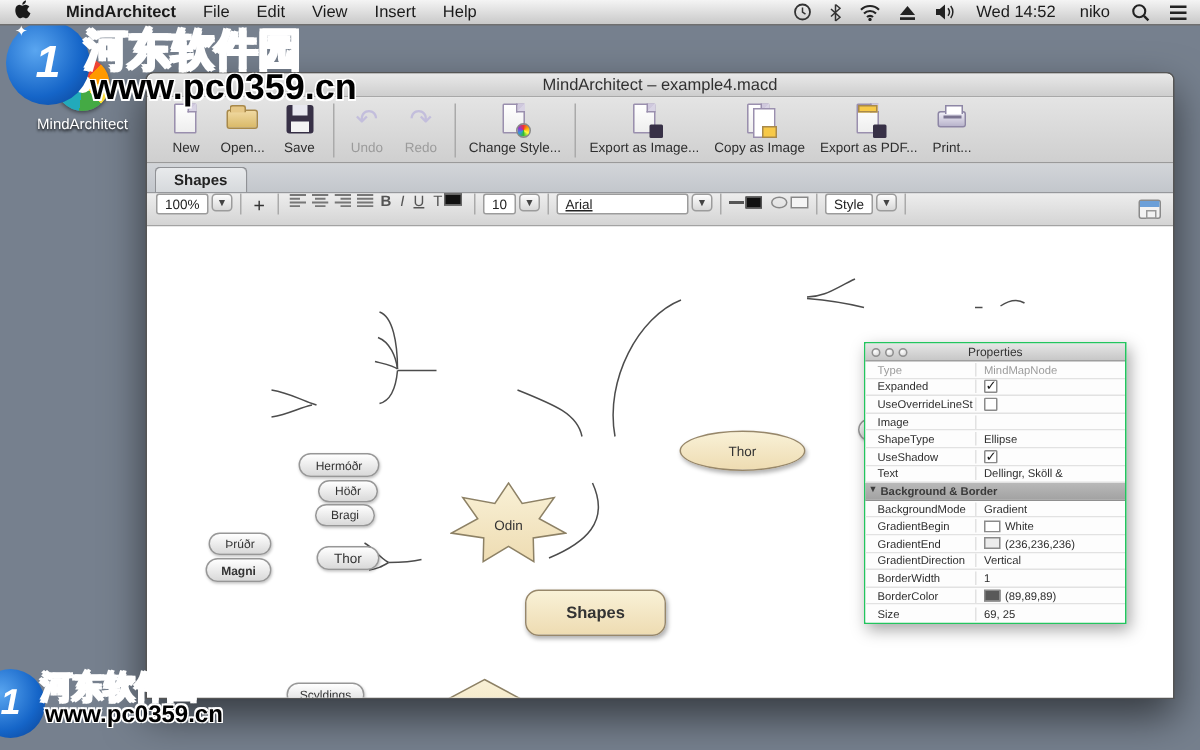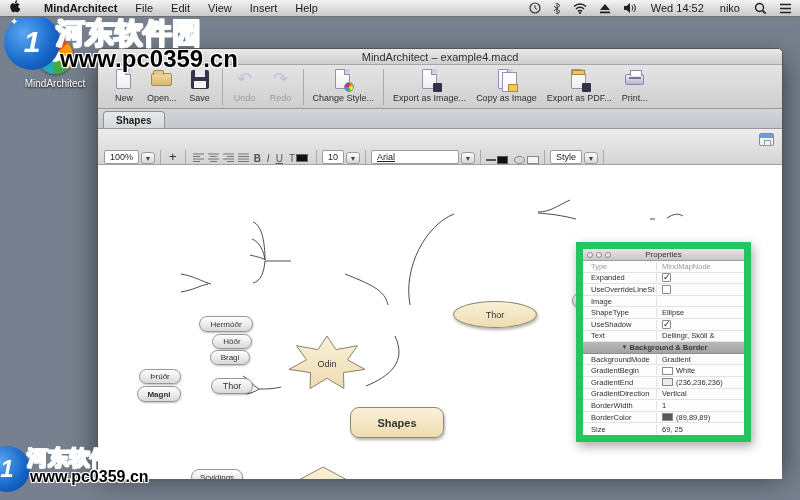--- a/index.html
+++ b/index.html
@@ -89,22 +89,22 @@
   .printericon:after { content:""; position:absolute; left:3px; top:2px; width:12px; height:2px; background:#7a7490; }
 
   
   .tabbar { height:20px; background:linear-gradient(#d2d5d9,#c3c7cc); border-bottom:1px solid #96989c;
     display:flex; align-items:flex-end; padding-left:5px; }
   .tab { height:17px; padding:0 12px; background:linear-gradient(#e8eaec,#d6d9dc);
     border:1px solid #909296; border-bottom:none; border-radius:4px 4px 0 0;
     font-size:10px; font-weight:bold; color:#222; display:flex; align-items:center; }
 
   
-  .formatbar { height:36px; background:linear-gradient(#ededed,#d4d4d4); border-bottom:1px solid #a3a3a3;
-    display:flex; align-items:flex-end; padding:0 6px; font-size:9px; color:#333; position:relative; }
+  .formatbar { height:22px; background:linear-gradient(#ededed,#d4d4d4); border-bottom:1px solid #a3a3a3;
+    display:flex; align-items:flex-start; padding:0 6px; font-size:9px; color:#333; position:relative; }
   .combo { background:#fff; border:1px solid #9c9c9c; border-radius:2px; padding:1px 5px;
     font-size:9px; color:#222; display:inline-block; }
   .ddbtn { width:14px; height:12px; margin-left:2px; border:1px solid #9c9c9c; border-radius:3px;
     background:linear-gradient(#fdfdfd,#d8d8d8); font-size:7px; color:#444; text-align:center; line-height:11px; display:inline-block; }
   .fsep { width:1px; height:14px; background:#aaa; margin:0 5px; }
   .fbtn { padding:0 3px; color:#555; font-size:10px; }
   .alignicon { display:inline-block; margin:0 2px; }
   .tcolor { display:inline-block; width:12px; height:8px; background:#111; border:1px solid #666; margin-left:1px; }
   .lineswatch { display:inline-block; width:10px; height:2px; background:#555; vertical-align:middle; }
   .blackswatch { display:inline-block; width:11px; height:8px; background:#111; border:1px solid #555; vertical-align:middle; margin-left:1px; }
@@ -127,34 +127,34 @@
     box-shadow:1px 2px 3px rgba(0,0,0,.3); }
   .ellipse { border-radius:50%; }
   .sel-ellipse { background:linear-gradient(#ffffff,#d6d6d6); border:2px solid #4a4a4a;
     border-radius:50%; font-size:7px; line-height:1.15; box-shadow:1px 2px 3px rgba(0,0,0,.3); }
   .smallbtn { position:absolute; display:flex; align-items:center; justify-content:center;
     background:linear-gradient(#fafafa,#cfcfcf); border:1px solid #8b8b8b; color:#444;
     font-size:9px; line-height:1; }
 
   
   .props { position:absolute; left:478px; top:179px; width:175px;
-    background:#f7f7f7; border:7px solid #22c55e; box-shadow:2px 4px 10px rgba(0,0,0,.35);
+    background:#f7f7f7; border:1px solid #22c55e; box-shadow:2px 4px 10px rgba(0,0,0,.35);
     z-index:45; font-size:7.5px; }
   .props-title { height:12px; background:linear-gradient(#e6e6e6,#c7c7c7); border-bottom:1px solid #9e9e9e;
     position:relative; display:flex; align-items:center; justify-content:center; font-size:8px; color:#333; }
   .props-lights { position:absolute; left:4px; top:3px; display:flex; gap:3px; }
   .plight { width:6px; height:6px; border-radius:50%; border:1px solid #8f8f8f;
     background:radial-gradient(circle at 35% 30%, #fff, #d2d2d2); }
   .prow { display:flex; height:11.6px; align-items:center; background:#fdfdfd; border-bottom:1px solid #e2e2e2; }
   .prow .plabel { width:74px; padding-left:8px; color:#2e2e2e; border-right:1px solid #e2e2e2;
     white-space:nowrap; overflow:hidden; }
   .prow .pvalue { flex:1; padding-left:5px; color:#2e2e2e; display:flex; align-items:center; gap:3px;
     white-space:nowrap; overflow:hidden; }
   .prow.muted .plabel, .prow.muted .pvalue { color:#9c9c9c; }
-  .prow.psection { background:linear-gradient(#b9b9b9,#a2a2a2); border-bottom:1px solid #8f8f8f;justify-content:center; }
+  .prow.psection { background:linear-gradient(#b9b9b9,#a2a2a2); border-bottom:1px solid #8f8f8f; }
   .prow.psection .ptriangle { width:10px; text-align:center; font-size:6px; color:#3c3c3c; }
   .prow.psection .psectlabel { font-weight:bold; color:#3a3a3a; }
   .cb { width:9px; height:9px; background:#fff; border:1px solid #8a8a8a; border-radius:1px;
     position:relative; display:inline-block; }
   .cb.checked:after { content:"✓"; position:absolute; left:0px; top:-2px; font-size:9px; font-weight:bold; color:#1a1a1a; }
   .swatch { width:11px; height:8px; border:1px solid #8a8a8a; display:inline-block; }
 </style>
 </head>
 <body>
 
@@ -380,21 +380,21 @@
       </g>
     </svg>
 
     <div class="node pill" style="left:101px;top:151px;width:54px;height:16px;">Hermóðr</div>
     <div class="node pill" style="left:114px;top:169px;width:40px;height:15px;">Höðr</div>
     <div class="node pill" style="left:112px;top:185px;width:40px;height:15px;">Bragi</div>
     <div class="node pill" style="left:41px;top:204px;width:42px;height:15px;">Þrúðr</div>
     <div class="node pill" style="left:39px;top:221px;width:44px;height:16px;font-weight:bold;">Magni</div>
     <div class="node pill" style="left:113px;top:213px;width:42px;height:16px;font-size:9px;">Thor</div>
 
-    <div class="node" style="left:190px;top:170px;width:78px;height:57px;">
+    <div class="node" style="left:202px;top:170px;width:78px;height:57px;">
       <svg width="78" height="57" viewBox="0 0 78 57" style="position:absolute;left:0;top:0;">
         <defs>
             <linearGradient id="tg" x1="0" y1="0" x2="0" y2="1">
           <stop offset="0" stop-color="#f9f1d7"></stop>
               <stop offset="1" stop-color="#eedcb2"></stop>
         </linearGradient>
           </defs>
         <polygon points="39,1 48.1,14.6 69.5,10.7 59.5,24.8 77,34.4 55.5,37.6 55.9,53.5 39,43.3 22.1,53.5 22.5,37.6 1,34.4 18.5,24.8 8.5,10.7 29.9,14.6" fill="url(#tg)" stroke="#8d8165" stroke-width="1"></polygon>
       </svg>
       <span style="position:relative;font-size:9px;color:#333;">Odin</span>

